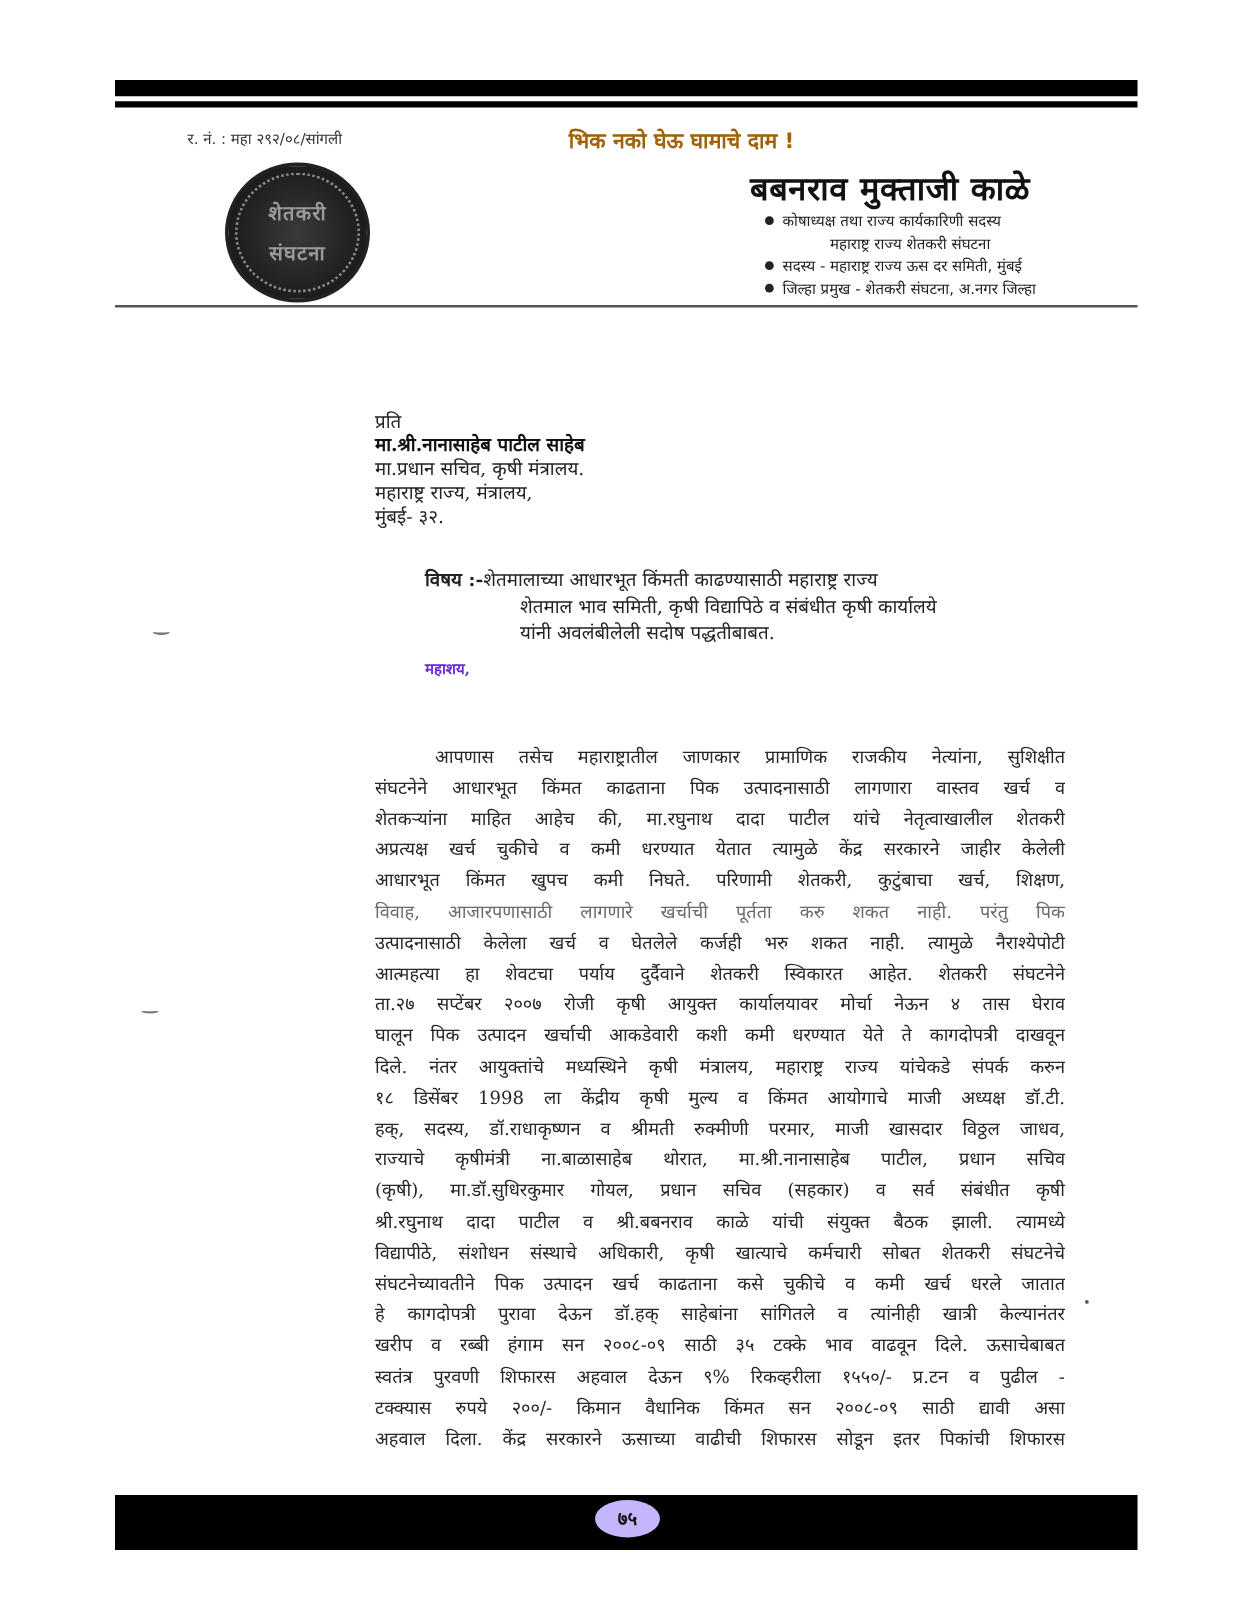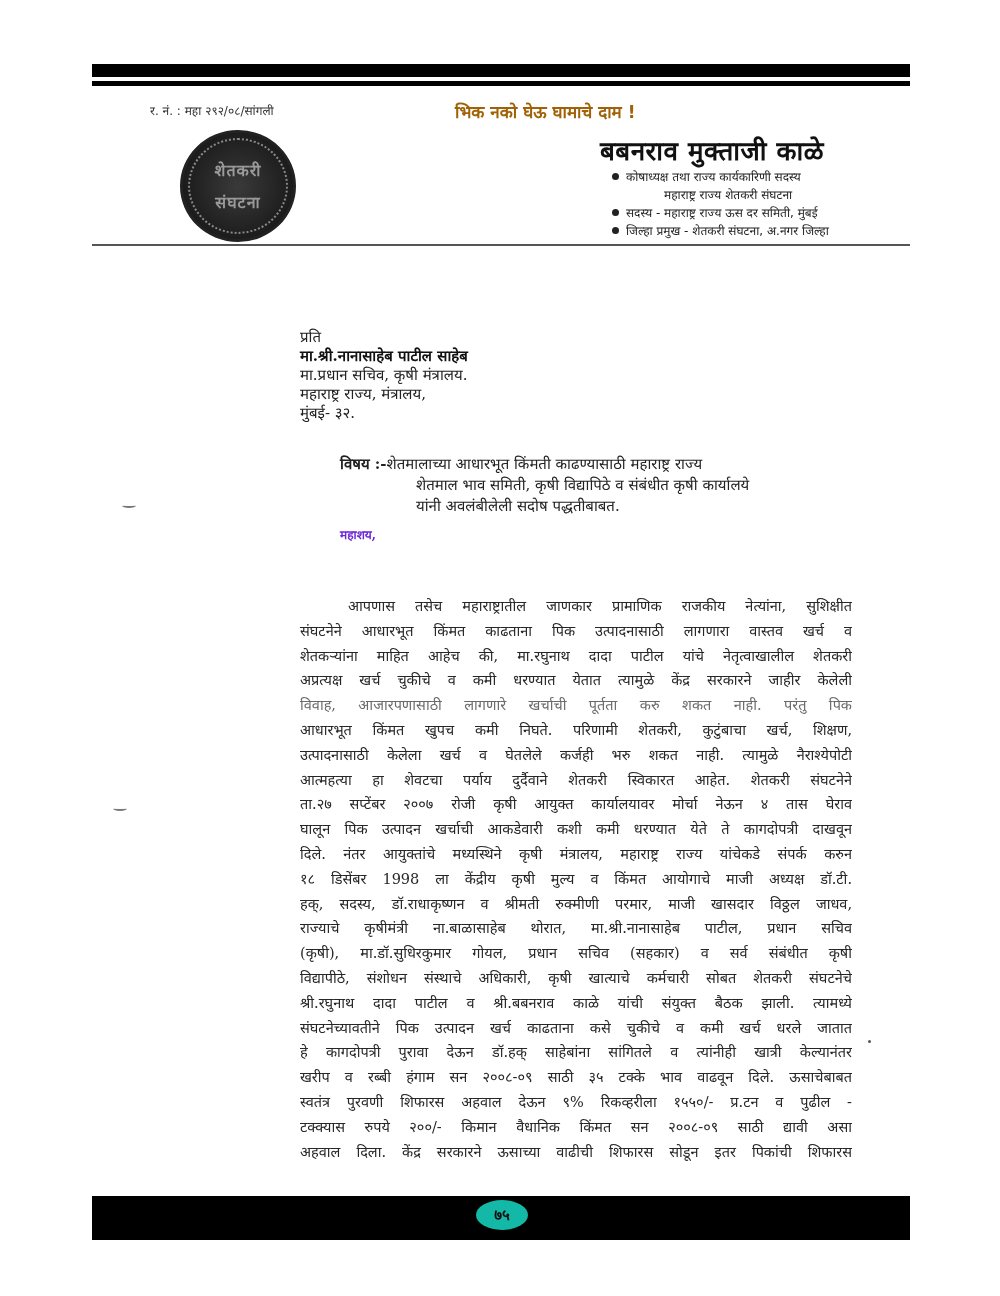--- a/index.html
+++ b/index.html
@@ -58,21 +58,21 @@
   .body-text .line.faint { color: #6a6a6a; }
 
   .margin-mark { position: absolute; width: 14px; height: 3px; border-bottom: 2px solid #777; border-radius: 0 0 50% 50%; }
   .mm1 { left: 122px; top: 503px; }
   .mm2 { left: 113px; top: 806px; }
   .speck { position: absolute; left: 868px; top: 1040px; width: 3px; height: 3px; background: #555; border-radius: 50%; }
 
   .footer-bar { position: absolute; left: 92px; top: 1196px; width: 818px; height: 44px; background: #000; }
   .page-oval {
     position: absolute; left: 476px; top: 1200px; width: 52px; height: 30px; border-radius: 50%;
-    background: #14b8a6; color: #111; font-size: 15px; font-weight: bold; text-align: center; line-height: 30px;
+    background: #c4b5fd; color: #111; font-size: 15px; font-weight: bold; text-align: center; line-height: 30px;
     font-family: "DejaVu Sans", sans-serif;
   }
 </style>
 </head>
 <body>
 
 <div class="bar-top-thick"></div>
 <div class="bar-top-thin"></div>
 
 <div class="reg-no">र. नं. : महा २९२/०८/सांगली</div>
@@ -107,33 +107,33 @@
   <div class="cont">यांनी अवलंबीलेली सदोष पद्धतीबाबत.</div>
 </div>
 
 <div class="salutation">महाशय,</div>
 
 <div class="body-text">
   <div class="line first">आपणास तसेच महाराष्ट्रातील जाणकार प्रामाणिक राजकीय नेत्यांना, सुशिक्षीत</div>
   <div class="line">संघटनेने आधारभूत किंमत काढताना पिक उत्पादनासाठी लागणारा वास्तव खर्च व</div>
   <div class="line">शेतकऱ्यांना माहित आहेच की, मा.रघुनाथ दादा पाटील यांचे नेतृत्वाखालील शेतकरी</div>
   <div class="line">अप्रत्यक्ष खर्च चुकीचे व कमी धरण्यात येतात त्यामुळे केंद्र सरकारने जाहीर केलेली</div>
+  <div class="line">आधारभूत किंमत खुपच कमी निघते.  परिणामी शेतकरी, कुटुंबाचा खर्च, शिक्षण,</div>
   <div class="line faint">विवाह, आजारपणासाठी लागणारे खर्चाची पूर्तता करु शकत नाही.  परंतु पिक</div>
-  <div class="line">आधारभूत किंमत खुपच कमी निघते.  परिणामी शेतकरी, कुटुंबाचा खर्च, शिक्षण,</div>
   <div class="line">उत्पादनासाठी केलेला खर्च व घेतलेले कर्जही भरु शकत नाही.  त्यामुळे नैराश्येपोटी</div>
   <div class="line">आत्महत्या हा शेवटचा पर्याय दुर्दैवाने शेतकरी स्विकारत आहेत.  शेतकरी संघटनेने</div>
   <div class="line">ता.२७ सप्टेंबर २००७ रोजी कृषी आयुक्त कार्यालयावर मोर्चा नेऊन ४ तास घेराव</div>
   <div class="line">घालून पिक उत्पादन खर्चाची आकडेवारी कशी कमी धरण्यात येते ते कागदोपत्री दाखवून</div>
   <div class="line">दिले.  नंतर आयुक्तांचे मध्यस्थिने कृषी मंत्रालय, महाराष्ट्र राज्य यांचेकडे संपर्क करुन</div>
   <div class="line">१८ डिसेंबर 1998 ला केंद्रीय कृषी मुल्य व किंमत आयोगाचे माजी अध्यक्ष डॉ.टी.</div>
   <div class="line">हक्, सदस्य, डॉ.राधाकृष्णन व श्रीमती रुक्मीणी परमार, माजी खासदार विठ्ठल जाधव,</div>
   <div class="line">राज्याचे कृषीमंत्री ना.बाळासाहेब थोरात, मा.श्री.नानासाहेब पाटील, प्रधान सचिव</div>
   <div class="line">(कृषी), मा.डॉ.सुधिरकुमार गोयल, प्रधान सचिव (सहकार) व सर्व संबंधीत कृषी</div>
+  <div class="line">श्री.रघुनाथ दादा पाटील व श्री.बबनराव काळे यांची संयुक्त बैठक झाली.  त्यामध्ये</div>
   <div class="line">विद्यापीठे, संशोधन संस्थाचे अधिकारी, कृषी खात्याचे कर्मचारी सोबत शेतकरी संघटनेचे</div>
-  <div class="line">श्री.रघुनाथ दादा पाटील व श्री.बबनराव काळे यांची संयुक्त बैठक झाली.  त्यामध्ये</div>
   <div class="line">संघटनेच्यावतीने  पिक उत्पादन खर्च काढताना कसे चुकीचे व कमी खर्च धरले जातात</div>
   <div class="line">हे कागदोपत्री पुरावा देऊन डॉ.हक् साहेबांना सांगितले व त्यांनीही खात्री केल्यानंतर</div>
   <div class="line">खरीप व रब्बी हंगाम सन २००८-०९ साठी ३५ टक्के भाव वाढवून दिले. ऊसाचेबाबत</div>
   <div class="line">स्वतंत्र पुरवणी शिफारस अहवाल देऊन ९% रिकव्हरीला १५५०/- प्र.टन व पुढील -</div>
   <div class="line">टक्क्यास रुपये २००/- किमान वैधानिक किंमत सन २००८-०९ साठी द्यावी असा</div>
   <div class="line">अहवाल दिला.  केंद्र सरकारने ऊसाच्या वाढीची शिफारस सोडून इतर पिकांची शिफारस</div>
 </div>
 
 <div class="margin-mark mm1"></div>
 <div class="margin-mark mm2"></div>

